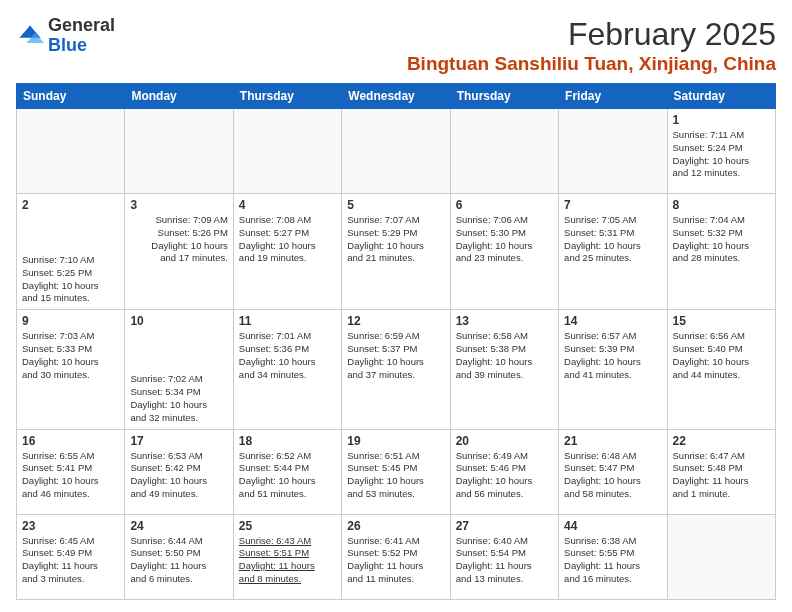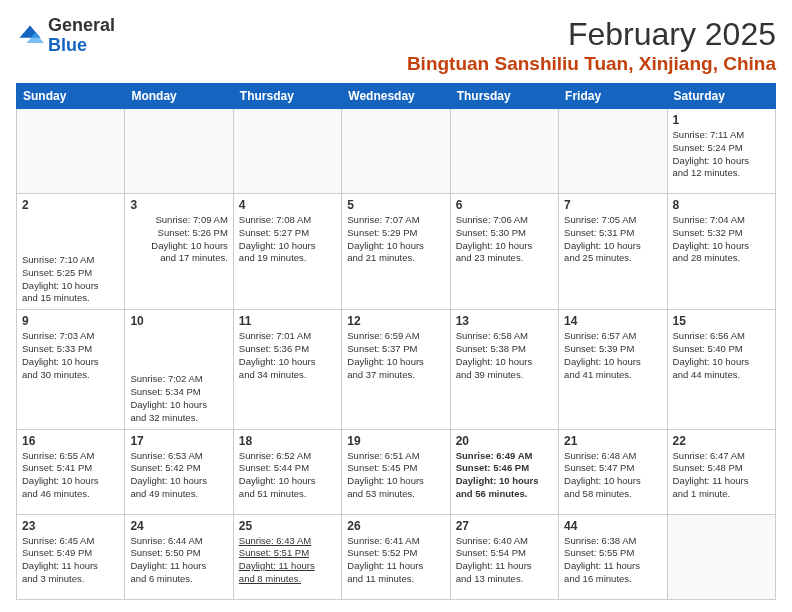--- a/index.html
+++ b/index.html
@@ -262,21 +262,21 @@
         </td>
         <td>
           <span class="day-number">19</span>
           <div class="day-info" style="white-space: pre-line;">Sunrise: 6:51 AM
 Sunset: 5:45 PM
 Daylight: 10 hours
 and 53 minutes.</div>
         </td>
         <td>
           <span class="day-number">20</span>
-          <div class="day-info" style="white-space: pre-line; font-weight: bold;">Sunrise: 6:49 AM
+          <div class="day-info" style="white-space: pre-line;">Sunrise: 6:49 AM
 Sunset: 5:46 PM
 Daylight: 10 hours
 and 56 minutes.</div>
         </td>
         <td>
           <span class="day-number">21</span>
           <div class="day-info" style="white-space: pre-line;">Sunrise: 6:48 AM
 Sunset: 5:47 PM
 Daylight: 10 hours
 and 58 minutes.</div>

